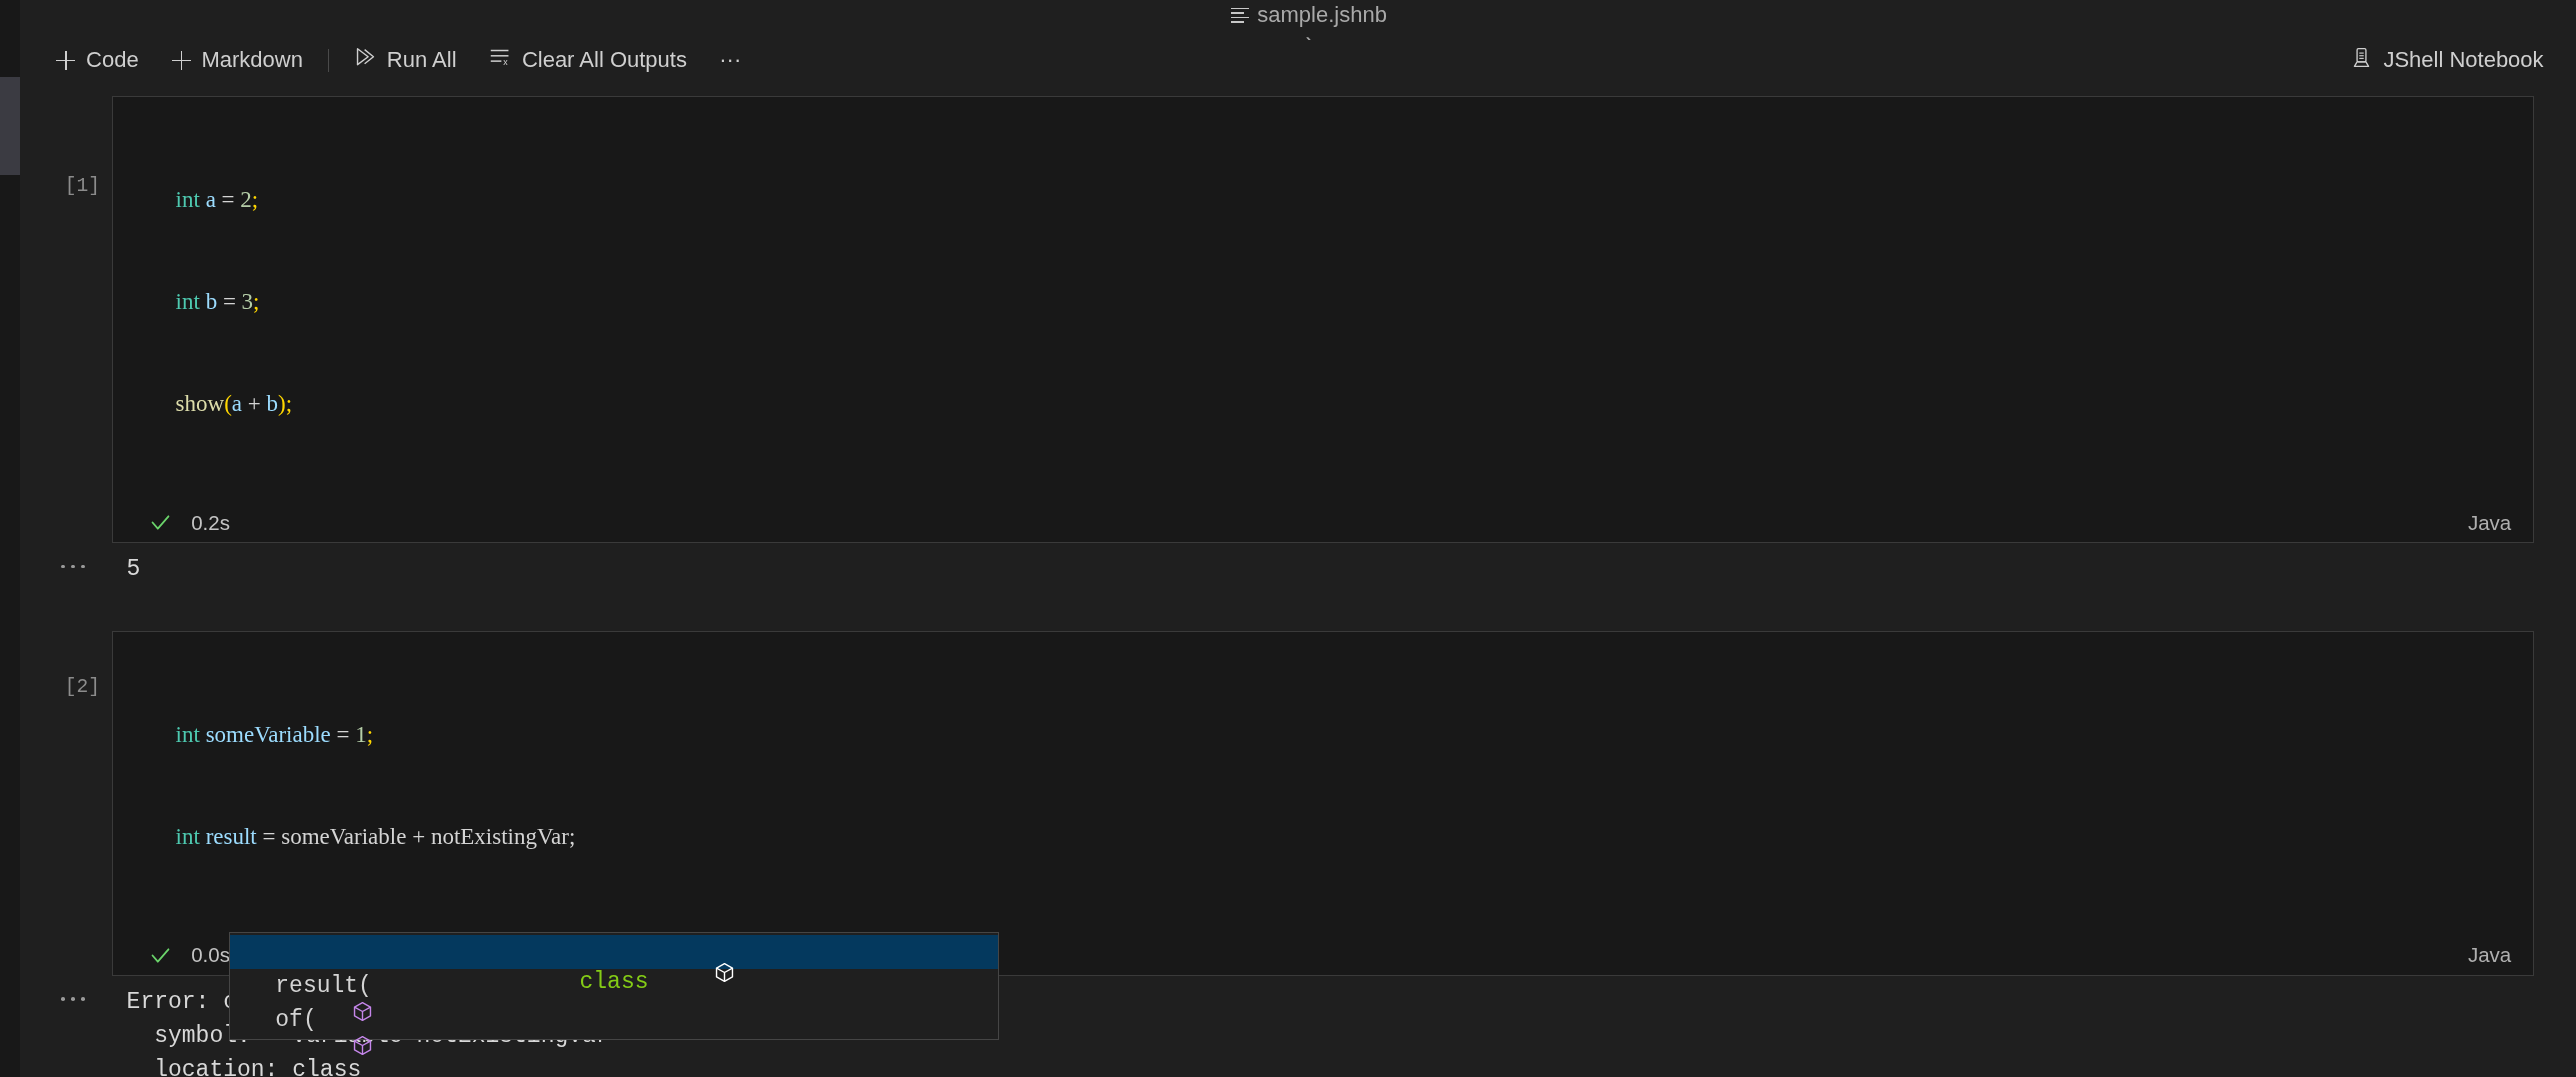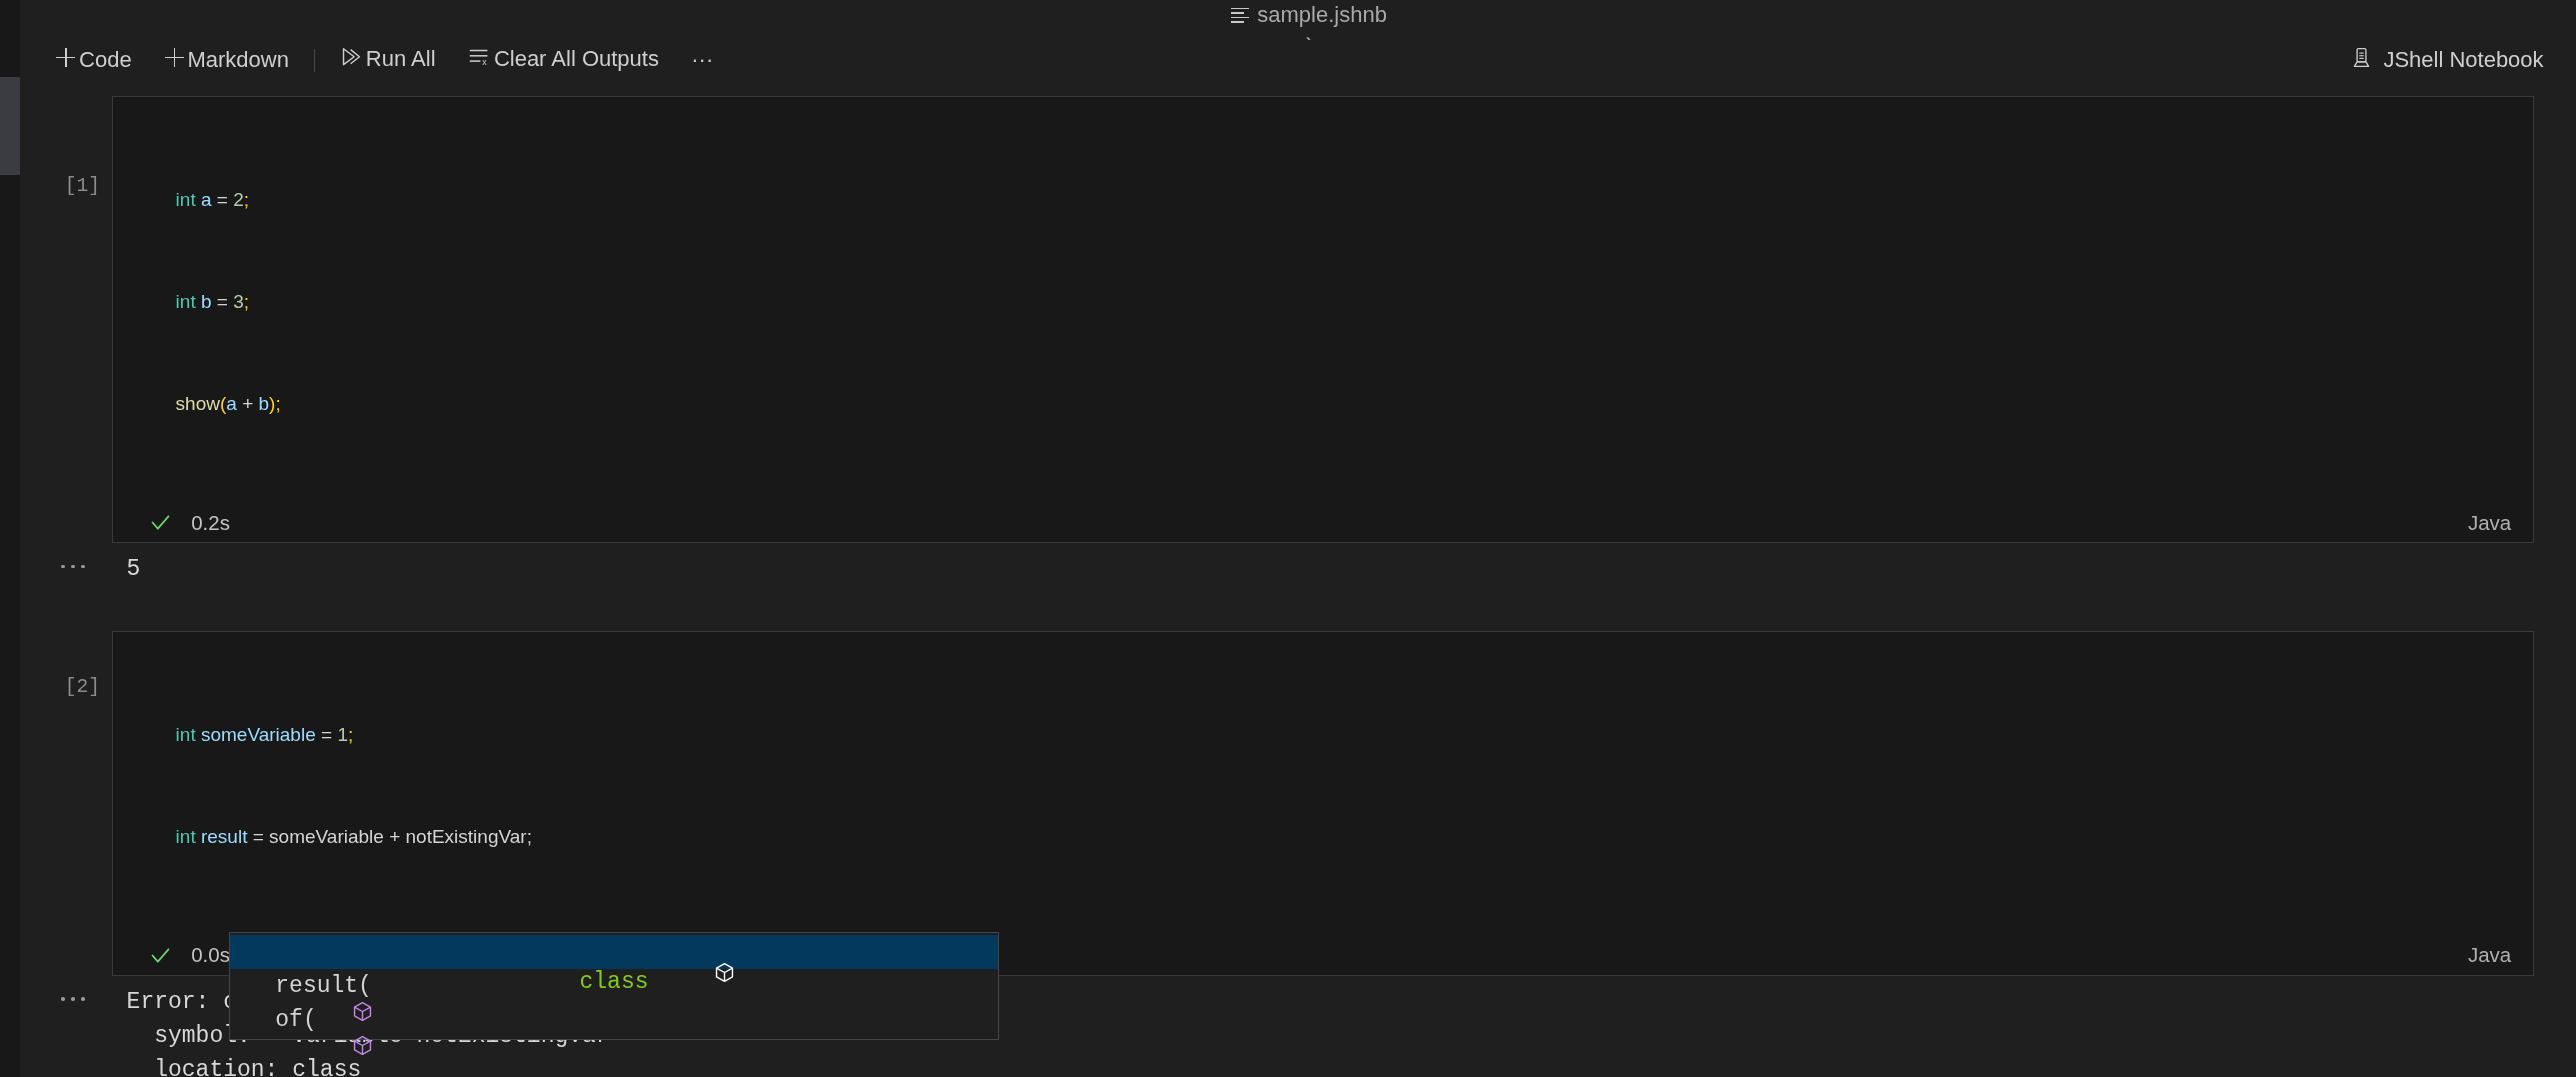--- a/index.html
+++ b/index.html
@@ -95,21 +95,22 @@
     position: absolute;
     left: 19.6px; top: 40px;
     width: 2556px; height: 40px;
     background: #1f1f1f;
     display: flex;
     align-items: center;
     padding: 0 23px 0 27px;
   }
   .tb-btn {
     display: flex;
-    gap: 3px;
+    align-items: center;
+    gap: 10px;
     font-size: 22px;
     color: #cfcfcf;
     padding: 2.7px 9px;
     white-space: nowrap;
     border-radius: 2.7px;
   }
   .tb-gap { width: 14.3px; }
   .tb-divider {
     width: 0.9px; height: 23px;
     background: #4a4a4a;
@@ -169,22 +170,22 @@
   .cell-frame {
     flex: 1 1 auto;
     margin-right: 42px;
     border: 0.9px solid #3a3a3a;
     background: #181818;
     position: relative;
   }
 
   .code-area {
     padding: 18px 0 14.3px 0;
-    font-family: Liberation Sans, sans-serif;
-    font-size: 19px;
+    font-family: Liberation Serif, serif;
+    font-size: 23px;
     line-height: 34px;
     white-space: pre;
   }
   .code-line { padding-left: 63px; }
 
   .tok-kw   { color: #4ec9b0; }
   .tok-var  { color: #9cdcfe; }
   .tok-num  { color: #b5cea8; }
   .tok-op   { color: #d4d4d4; }
   .tok-fn   { color: #dcdcaa; }

